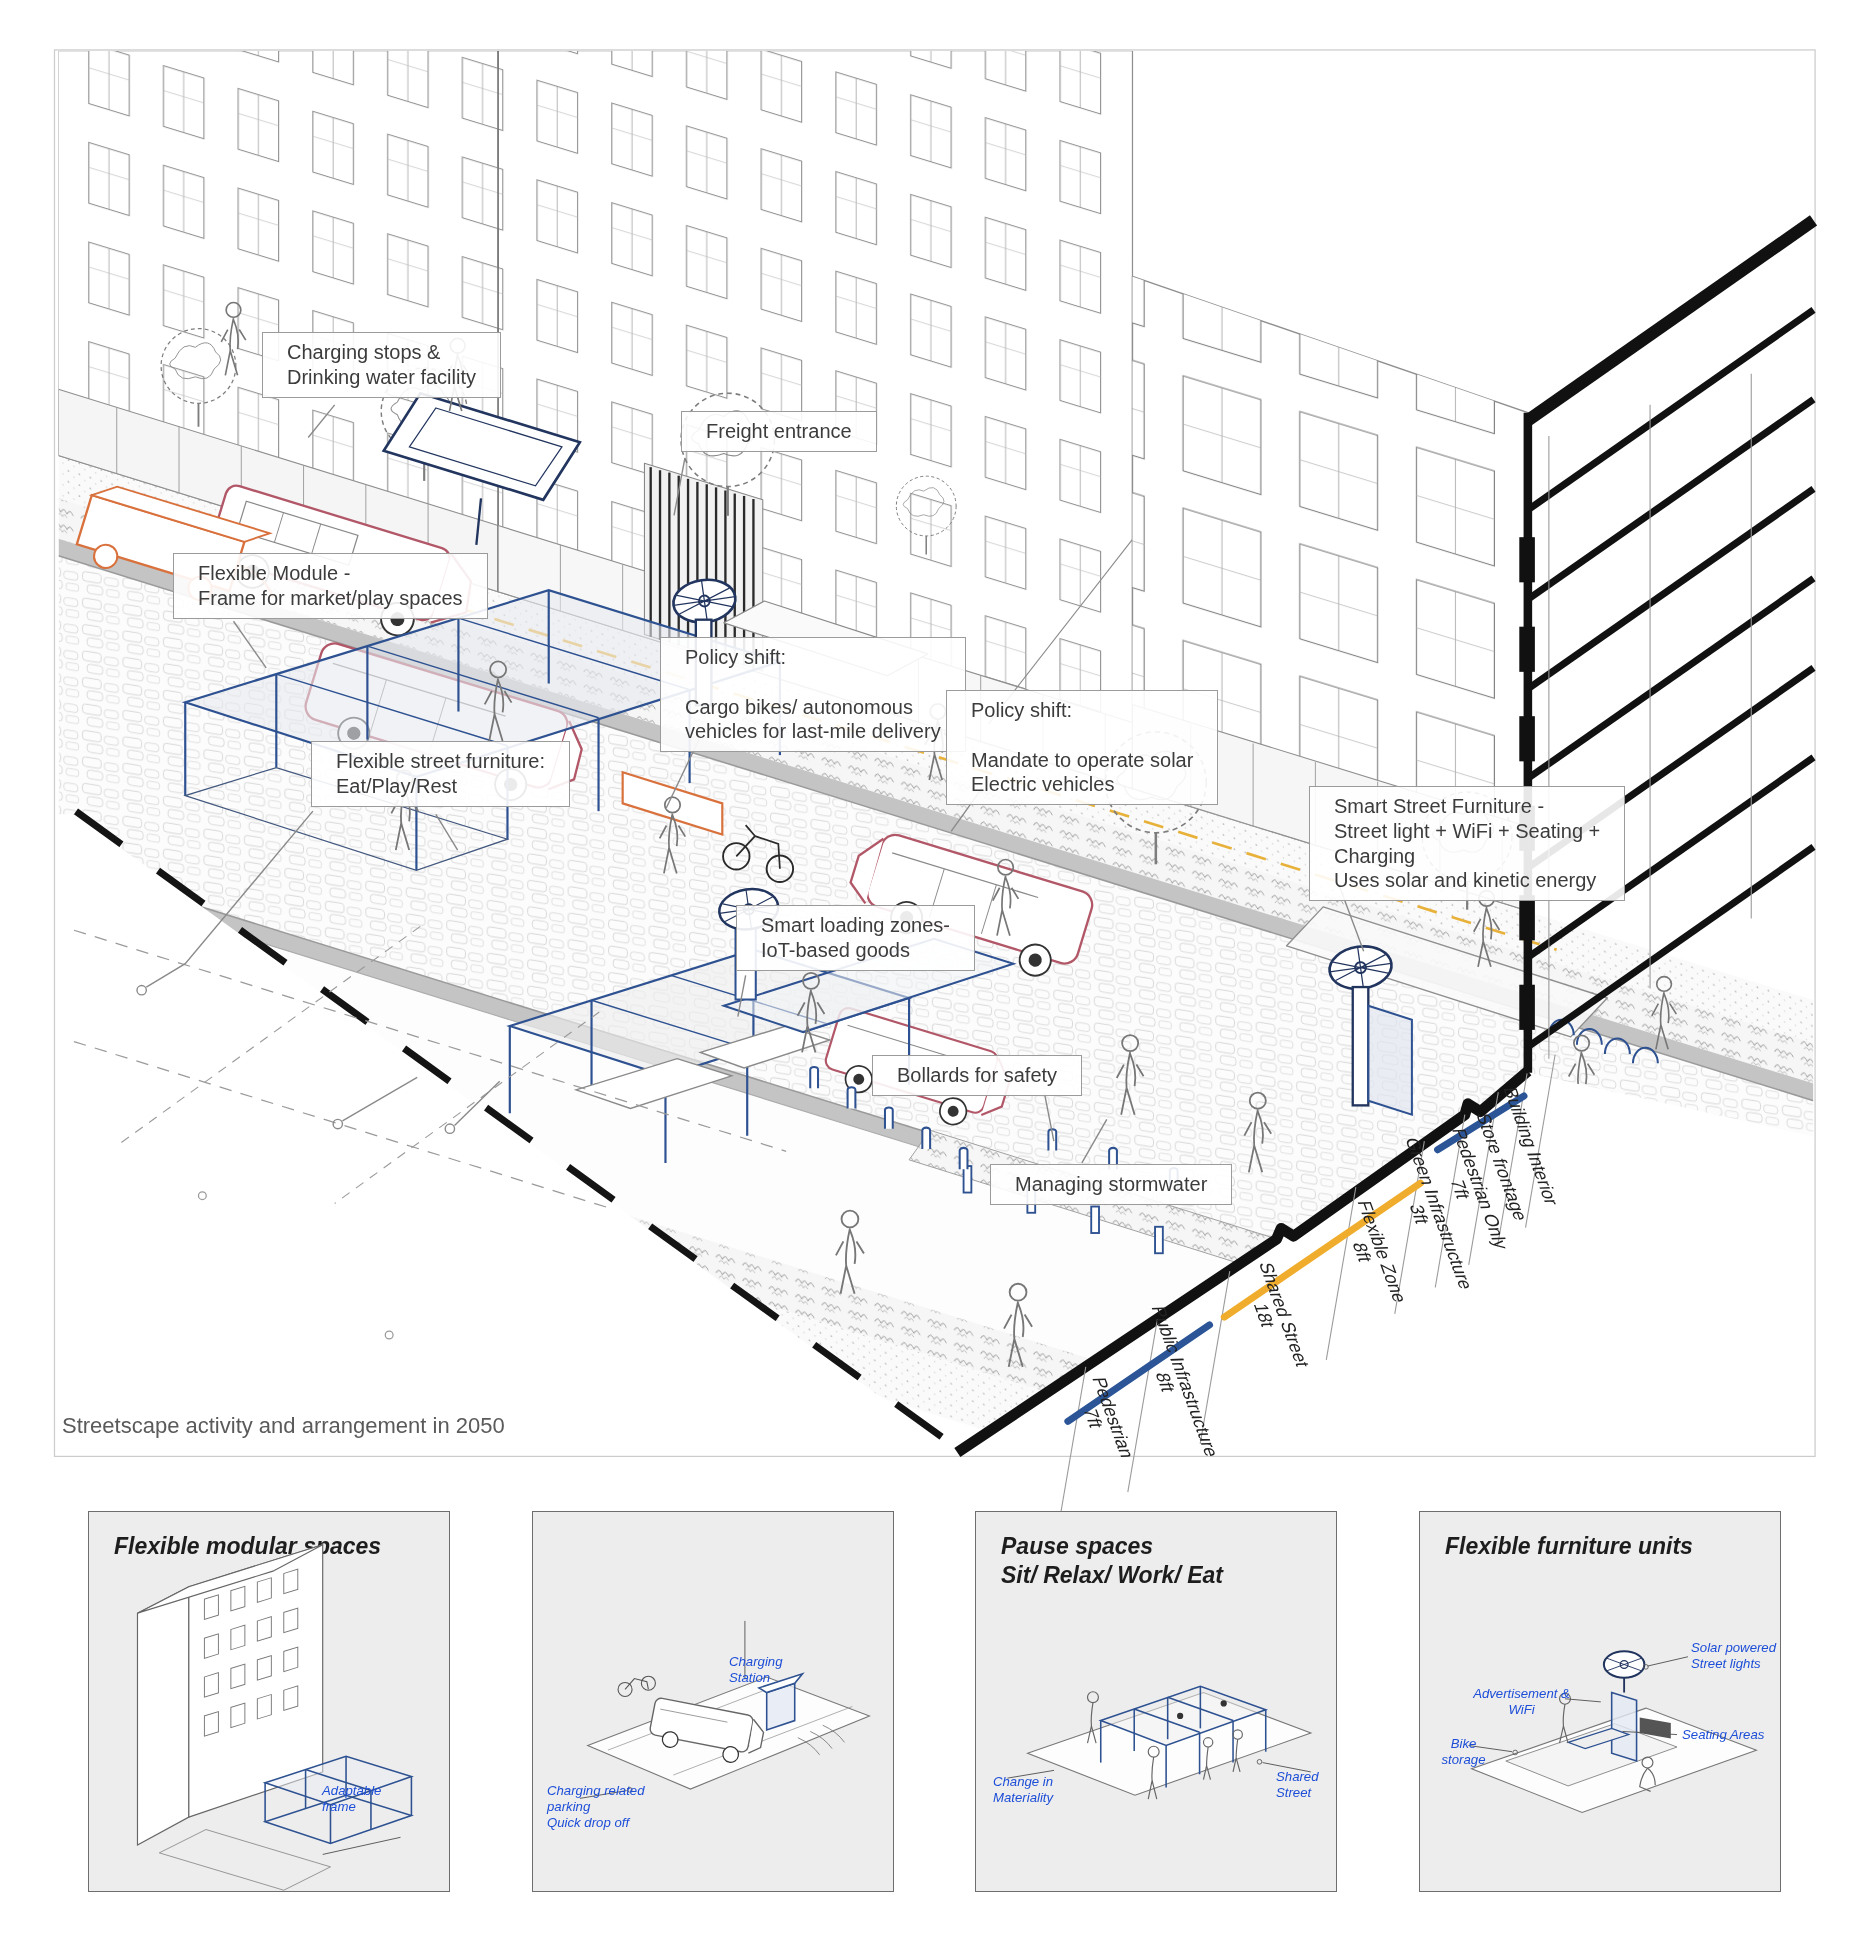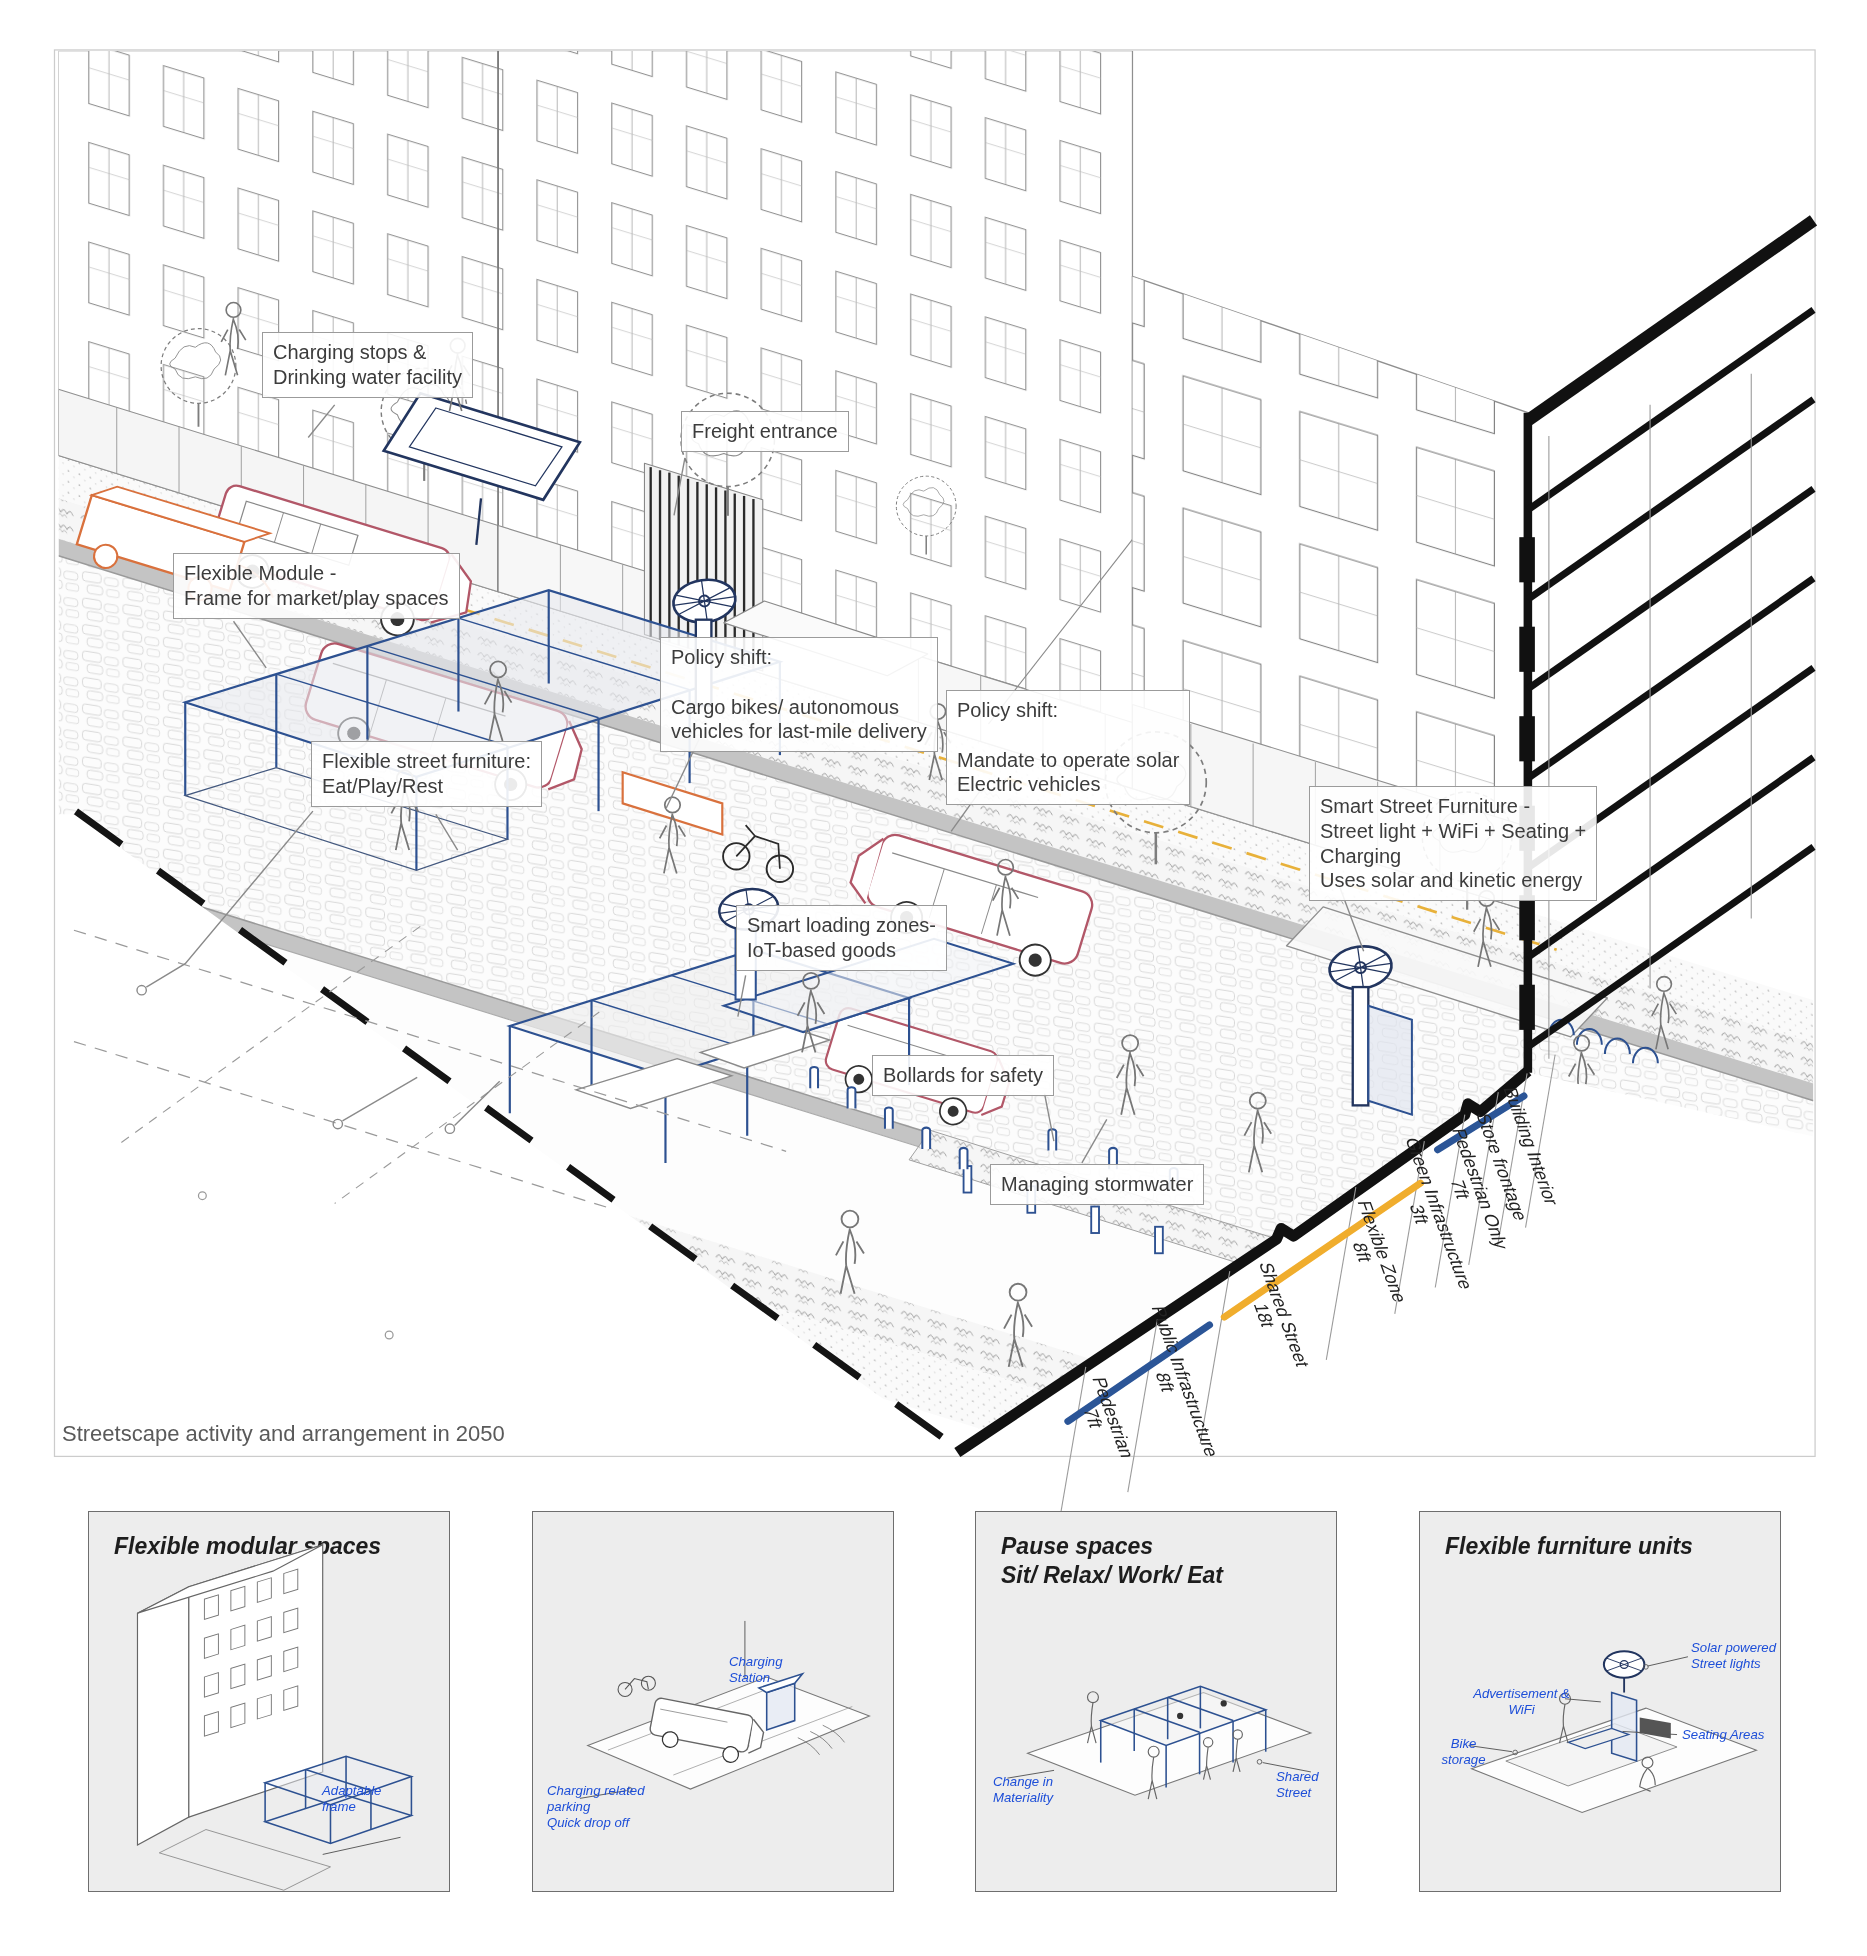--- a/index.html
+++ b/index.html
@@ -1,22 +1,22 @@
 <!DOCTYPE html>
 <html style="font-size:12.5px"><head>
 <meta charset="utf-8">
 <style>
   html,body{margin:0;padding:0;background:#fff;}
   body{width:1868px;height:1957px;position:relative;font-family:"Liberation Sans",sans-serif;color:#3c3c3c;}
   #stage{position:absolute;inset:0;}
   svg{position:absolute;left:0;top:0;}
   .callout{position:absolute;background:rgba(255,255,255,0.9);border:1.2px solid #9b9b9b;
-           padding:7px 10px;font-size:20px;line-height:1.24;color:#3c3c3c;white-space:nowrap;}
+           padding:7px 24px;font-size:20px;line-height:1.24;color:#3c3c3c;white-space:nowrap;}
   .callout .line{min-height:1.24em;}
-  .caption{position:absolute;font-size:22px;color:#5a5a5a;margin-top:8px;}
+  .caption{position:absolute;font-size:22px;color:#5a5a5a;}
   .zone{position:absolute;width:218px;text-align:center;font-size:18px;color:#222;line-height:1.08;
         transform:translate(-50%,-50%) rotate(70deg) skewX(-18deg);transform-origin:center;}
   .zone .zname{display:block;}
   .zone .zsize{display:block;}
   .panel{position:absolute;width:362px;height:381px;background:#ededed;border:1.2px solid #6e6e6e;box-sizing:border-box;}
   .panel .ptitle{position:absolute;left:25px;top:20px;font-size:23px;font-style:italic;font-weight:bold;color:#1d1d1d;line-height:1.25;}
   .ann{position:absolute;font-size:13.2px;font-style:italic;color:#1d4ed8;line-height:1.2;}
   .ann.right{text-align:center;}
   .ann.center{text-align:center;}
 </style>

